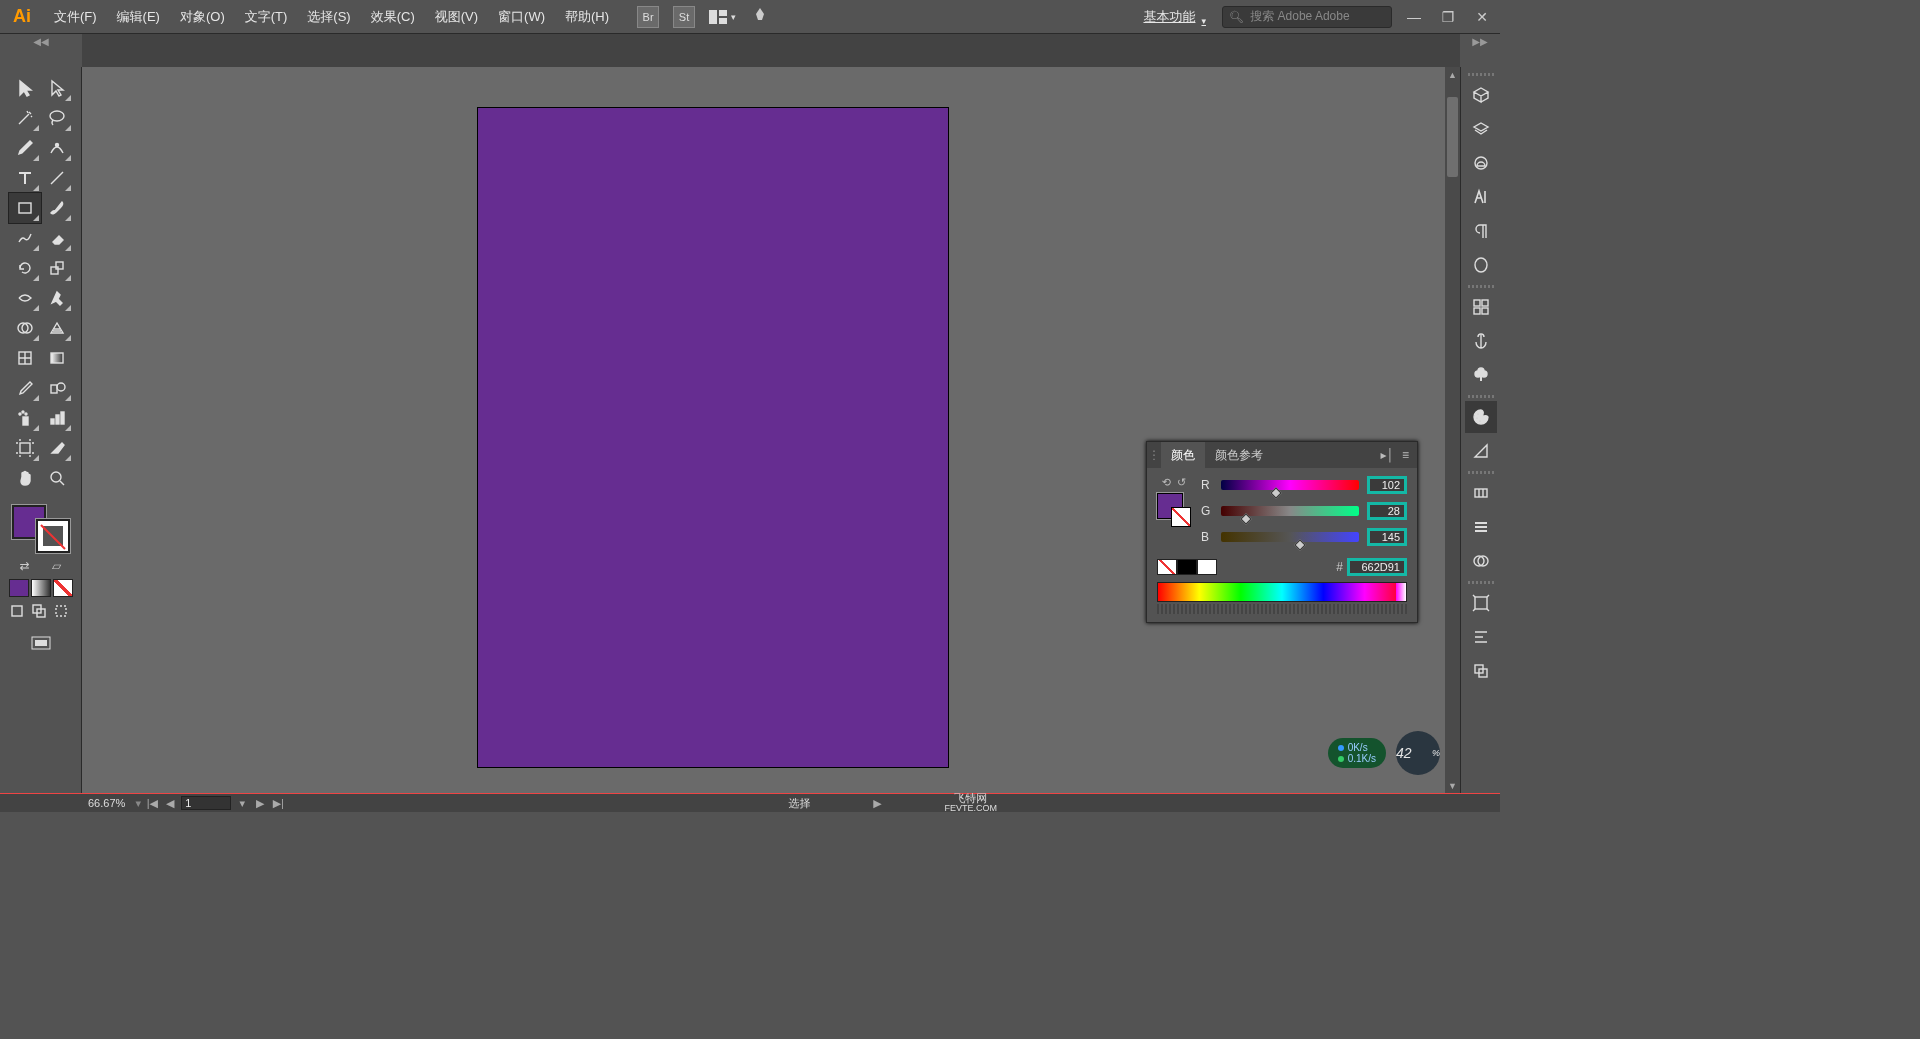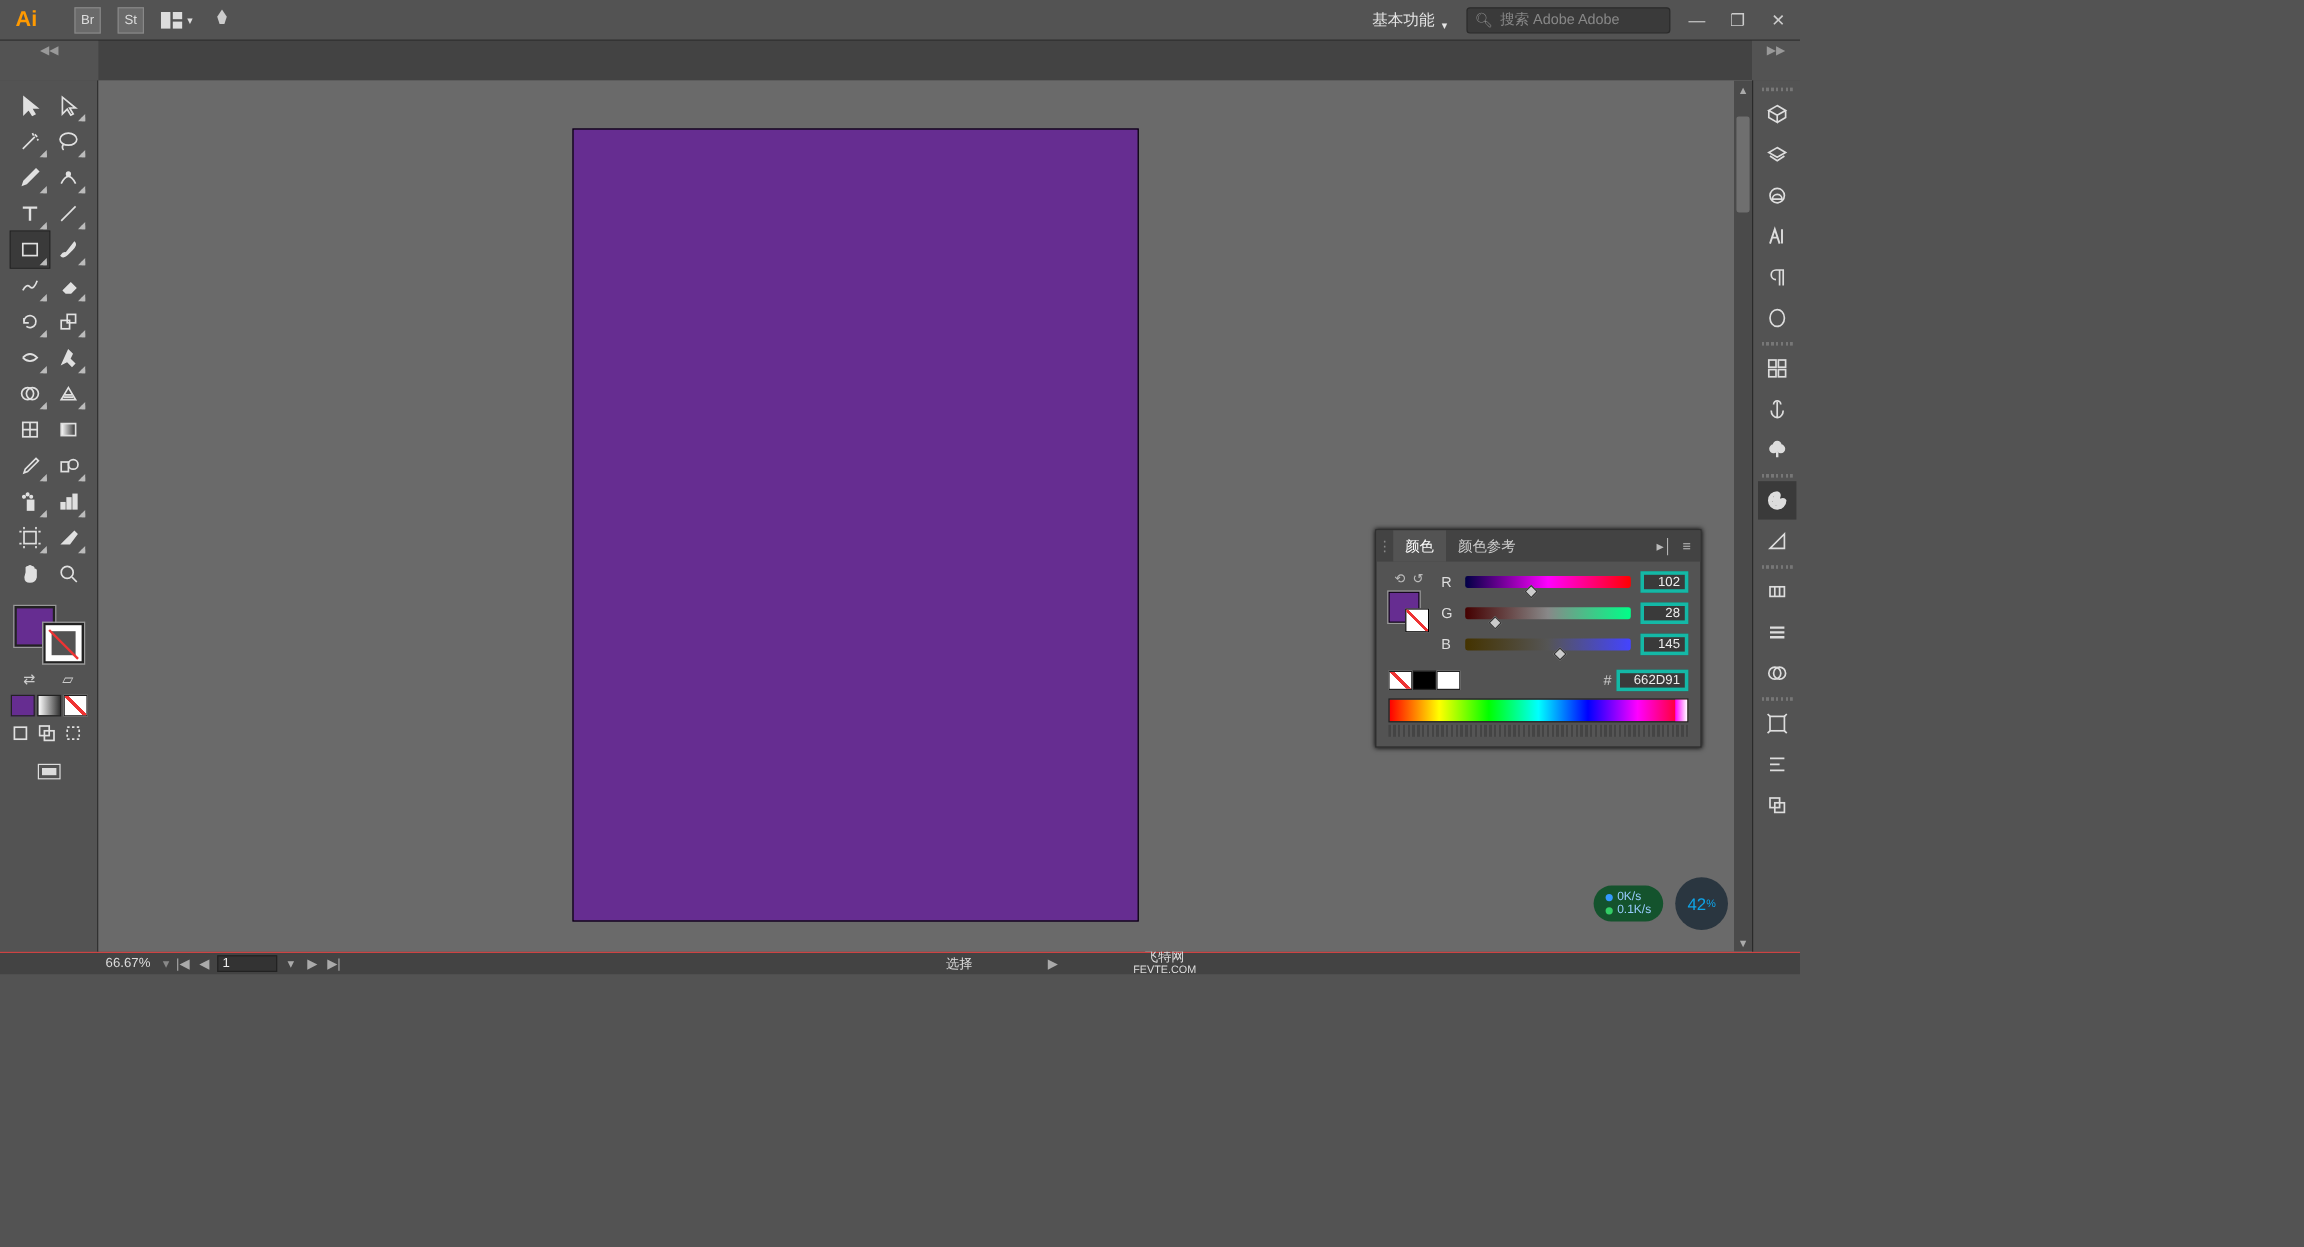--- a/index.html
+++ b/index.html
@@ -6,21 +6,21 @@
 body { background: #535353; color: #ccc; font-size: 12px; overflow: hidden; width: 1500px; height: 812px; }
 
 
 .topbar { height: 34px; background: #535353; display: flex; align-items: center; border-bottom: 1px solid #2a2a2a; }
 .logo { width: 44px; height: 34px; display: flex; align-items: center; justify-content: center; color: #ff9a00; font-weight: bold; font-size: 18px; }
 .menu { display: flex; height: 100%; }
 .menu-item { padding: 0 10px; height: 100%; display: flex; align-items: center; color: #e6e6e6; font-size: 13px; cursor: default; }
 .top-icons { display: flex; align-items: center; gap: 14px; margin-left: 18px; }
 .top-icon-box { width: 22px; height: 22px; background: #6a6a6a; border: 1px solid #888; display: flex; align-items: center; justify-content: center; font-size: 11px; color: #ddd; }
 .top-right { margin-left: auto; display: flex; align-items: center; gap: 10px; padding-right: 6px; }
-.workspace-sel { color: #e6e6e6; font-size: 13px; display: flex; align-items: flex-end; gap: 6px; padding: 0 6px; }
+.workspace-sel { color: #e6e6e6; font-size: 13px; display: flex; align-items: flex-end; gap: 6px; padding: 0 6px; text-decoration: underline; }
 .search-box { width: 170px; height: 22px; background: #3a3a3a; border: 1px solid #2a2a2a; border-radius: 3px; display: flex; align-items: center; padding: 0 6px; gap: 6px; color: #888; }
 .win-ctrl { width: 24px; height: 18px; display: flex; align-items: center; justify-content: center; color: #ccc; font-size: 14px; }
 .chevrons-small { font-size: 10px; color: #999; padding: 0 4px; }
 
 
 .tabrow { height: 33px; background: #434343; display: flex; align-items: stretch; }
 .left-chevrons { width: 82px; display:flex; align-items:flex-start; justify-content:center; padding-top:2px; background:#535353;}
 .doc-tab { background: #535353; display: flex; align-items: center; padding: 0 10px; gap: 10px; color: #eaeaea; font-size: 13px; }
 .tab-close { color: #ccc; font-size: 14px; }
 .right-chevrons { margin-left:auto; width: 40px; display:flex; align-items:flex-start; justify-content:center; padding-top:2px; background:#535353;}
@@ -46,21 +46,21 @@
 .screen-row { margin-top:10px; }
 
 
 .canvas-holder { flex: 1; background: #6a6a6a; position: relative; overflow:hidden; }
 .artboard { position: absolute; left: 395px; top: 40px; width: 472px; height: 661px; background: #662D91; border: 1px solid #000; }
 .scroll-v { position:absolute; right:0; top:0; bottom:0; width:15px; background:#4a4a4a; }
 .scroll-v-thumb { position:absolute; left:2px; right:2px; top:30px; height:80px; background:#6f6f6f; border-radius:2px;}
 .scroll-v-arrow { position:absolute; left:0; right:0; height:15px; display:flex;align-items:center;justify-content:center; color:#aaa; font-size:9px;}
 .net-meter { position:absolute; right:20px; bottom:18px; display:flex; align-items:center; gap:10px;}
 .net-pill { background:#14532d; border-radius:20px; padding:4px 10px; font-size:10px; color:#9cf;}
-.net-big { width:44px;height:44px; border-radius:50%; background:#2a3640; display:flex;align-items:center;justify-content:center; color:#0ea5e9; font-size:14px;}
+.net-big { width:44px;height:44px; border-radius:50%; background:#2a3640; display:flex;align-items:center;justify-content:space-between; color:#e5e5e5; font-size:14px;font-style:italic;}
 .net-line { display:flex; align-items:center; gap:4px;}
 .dot-bl { width:6px;height:6px;border-radius:50%; background:#39f;}
 .dot-gr { width:6px;height:6px;border-radius:50%; background:#3c6;}
 
 
 .rail { width: 40px; background: #535353; border-left:1px solid #2a2a2a; display:flex; flex-direction:column; align-items:center; padding-top:4px; gap:2px;}
 .rail-group-sep { width:28px; height:6px; display:flex; justify-content:center; align-items:center;}
 .rail-group-sep span { width:26px; height:3px; background:repeating-linear-gradient(90deg,#777,#777 2px,transparent 2px,transparent 4px); }
 .rail-btn { width:32px; height:32px; display:flex; align-items:center; justify-content:center; color:#ddd;}
 .rail-btn.sel { background:#3a3a3a; }
@@ -109,20 +109,31 @@
 .bb-navbtn { width:14px; text-align:center; color:#aaa;}
 .bb-input { width:50px; background:#333; border:1px solid #222; height:14px; color:#eee; padding:0 3px;}
 .bb-center { flex:1; display:flex; align-items:center; justify-content:center; gap:60px;}
 .bb-text { color:#ddd;}
 </style>
 </head>
 <body>
 
 <div class="topbar">
   <div class="logo">Ai</div>
+  <div class="menu">
+    <div class="menu-item">文件(F)</div>
+    <div class="menu-item">编辑(E)</div>
+    <div class="menu-item">对象(O)</div>
+    <div class="menu-item">文字(T)</div>
+    <div class="menu-item">选择(S)</div>
+    <div class="menu-item">效果(C)</div>
+    <div class="menu-item">视图(V)</div>
+    <div class="menu-item">窗口(W)</div>
+    <div class="menu-item">帮助(H)</div>
+  </div>
   <div class="top-icons">
     <div class="top-icon-box">Br</div>
     <div class="top-icon-box">St</div>
     <div style="color:#ddd;display:flex;align-items:center;gap:4px;">
       <svg width="18" height="14">
           <rect x="0" y="0" width="8" height="14" fill="#ddd"></rect>
           <rect x="10" y="0" width="8" height="6" fill="#ddd"></rect>
           <rect x="10" y="8" width="8" height="6" fill="#ddd"></rect>
         </svg>
       <span style="font-size:9px;">▾</span>

